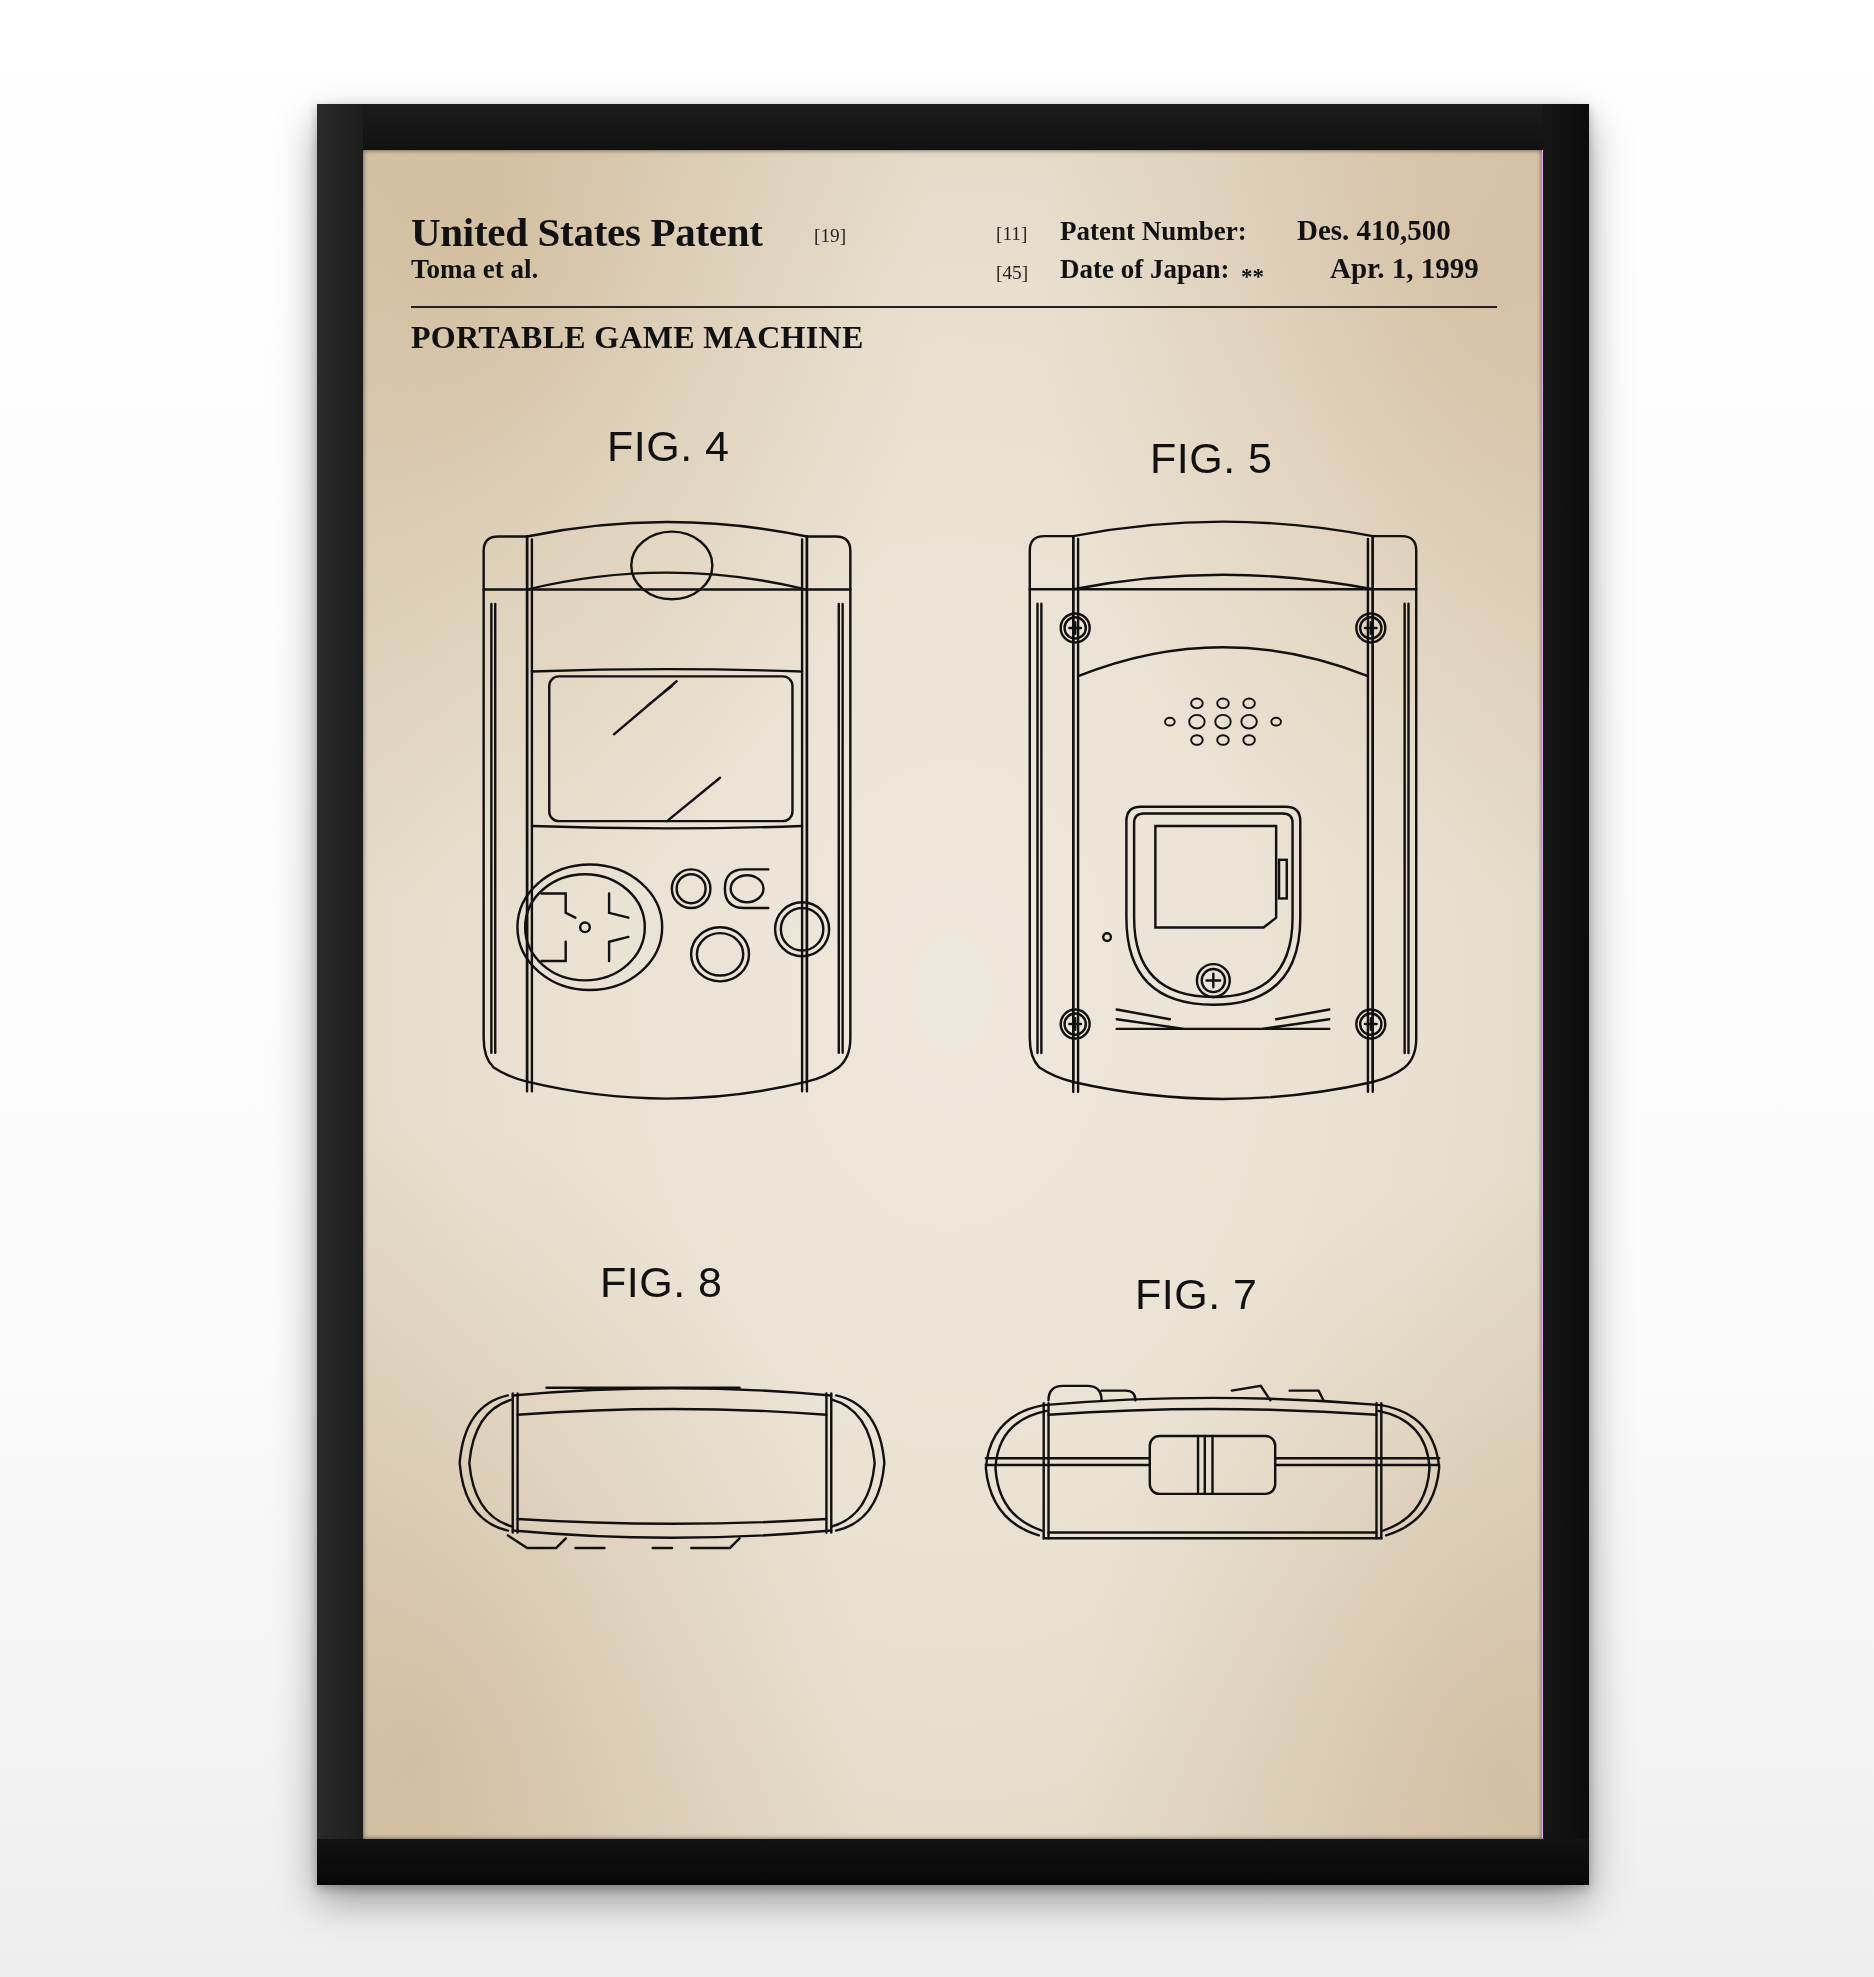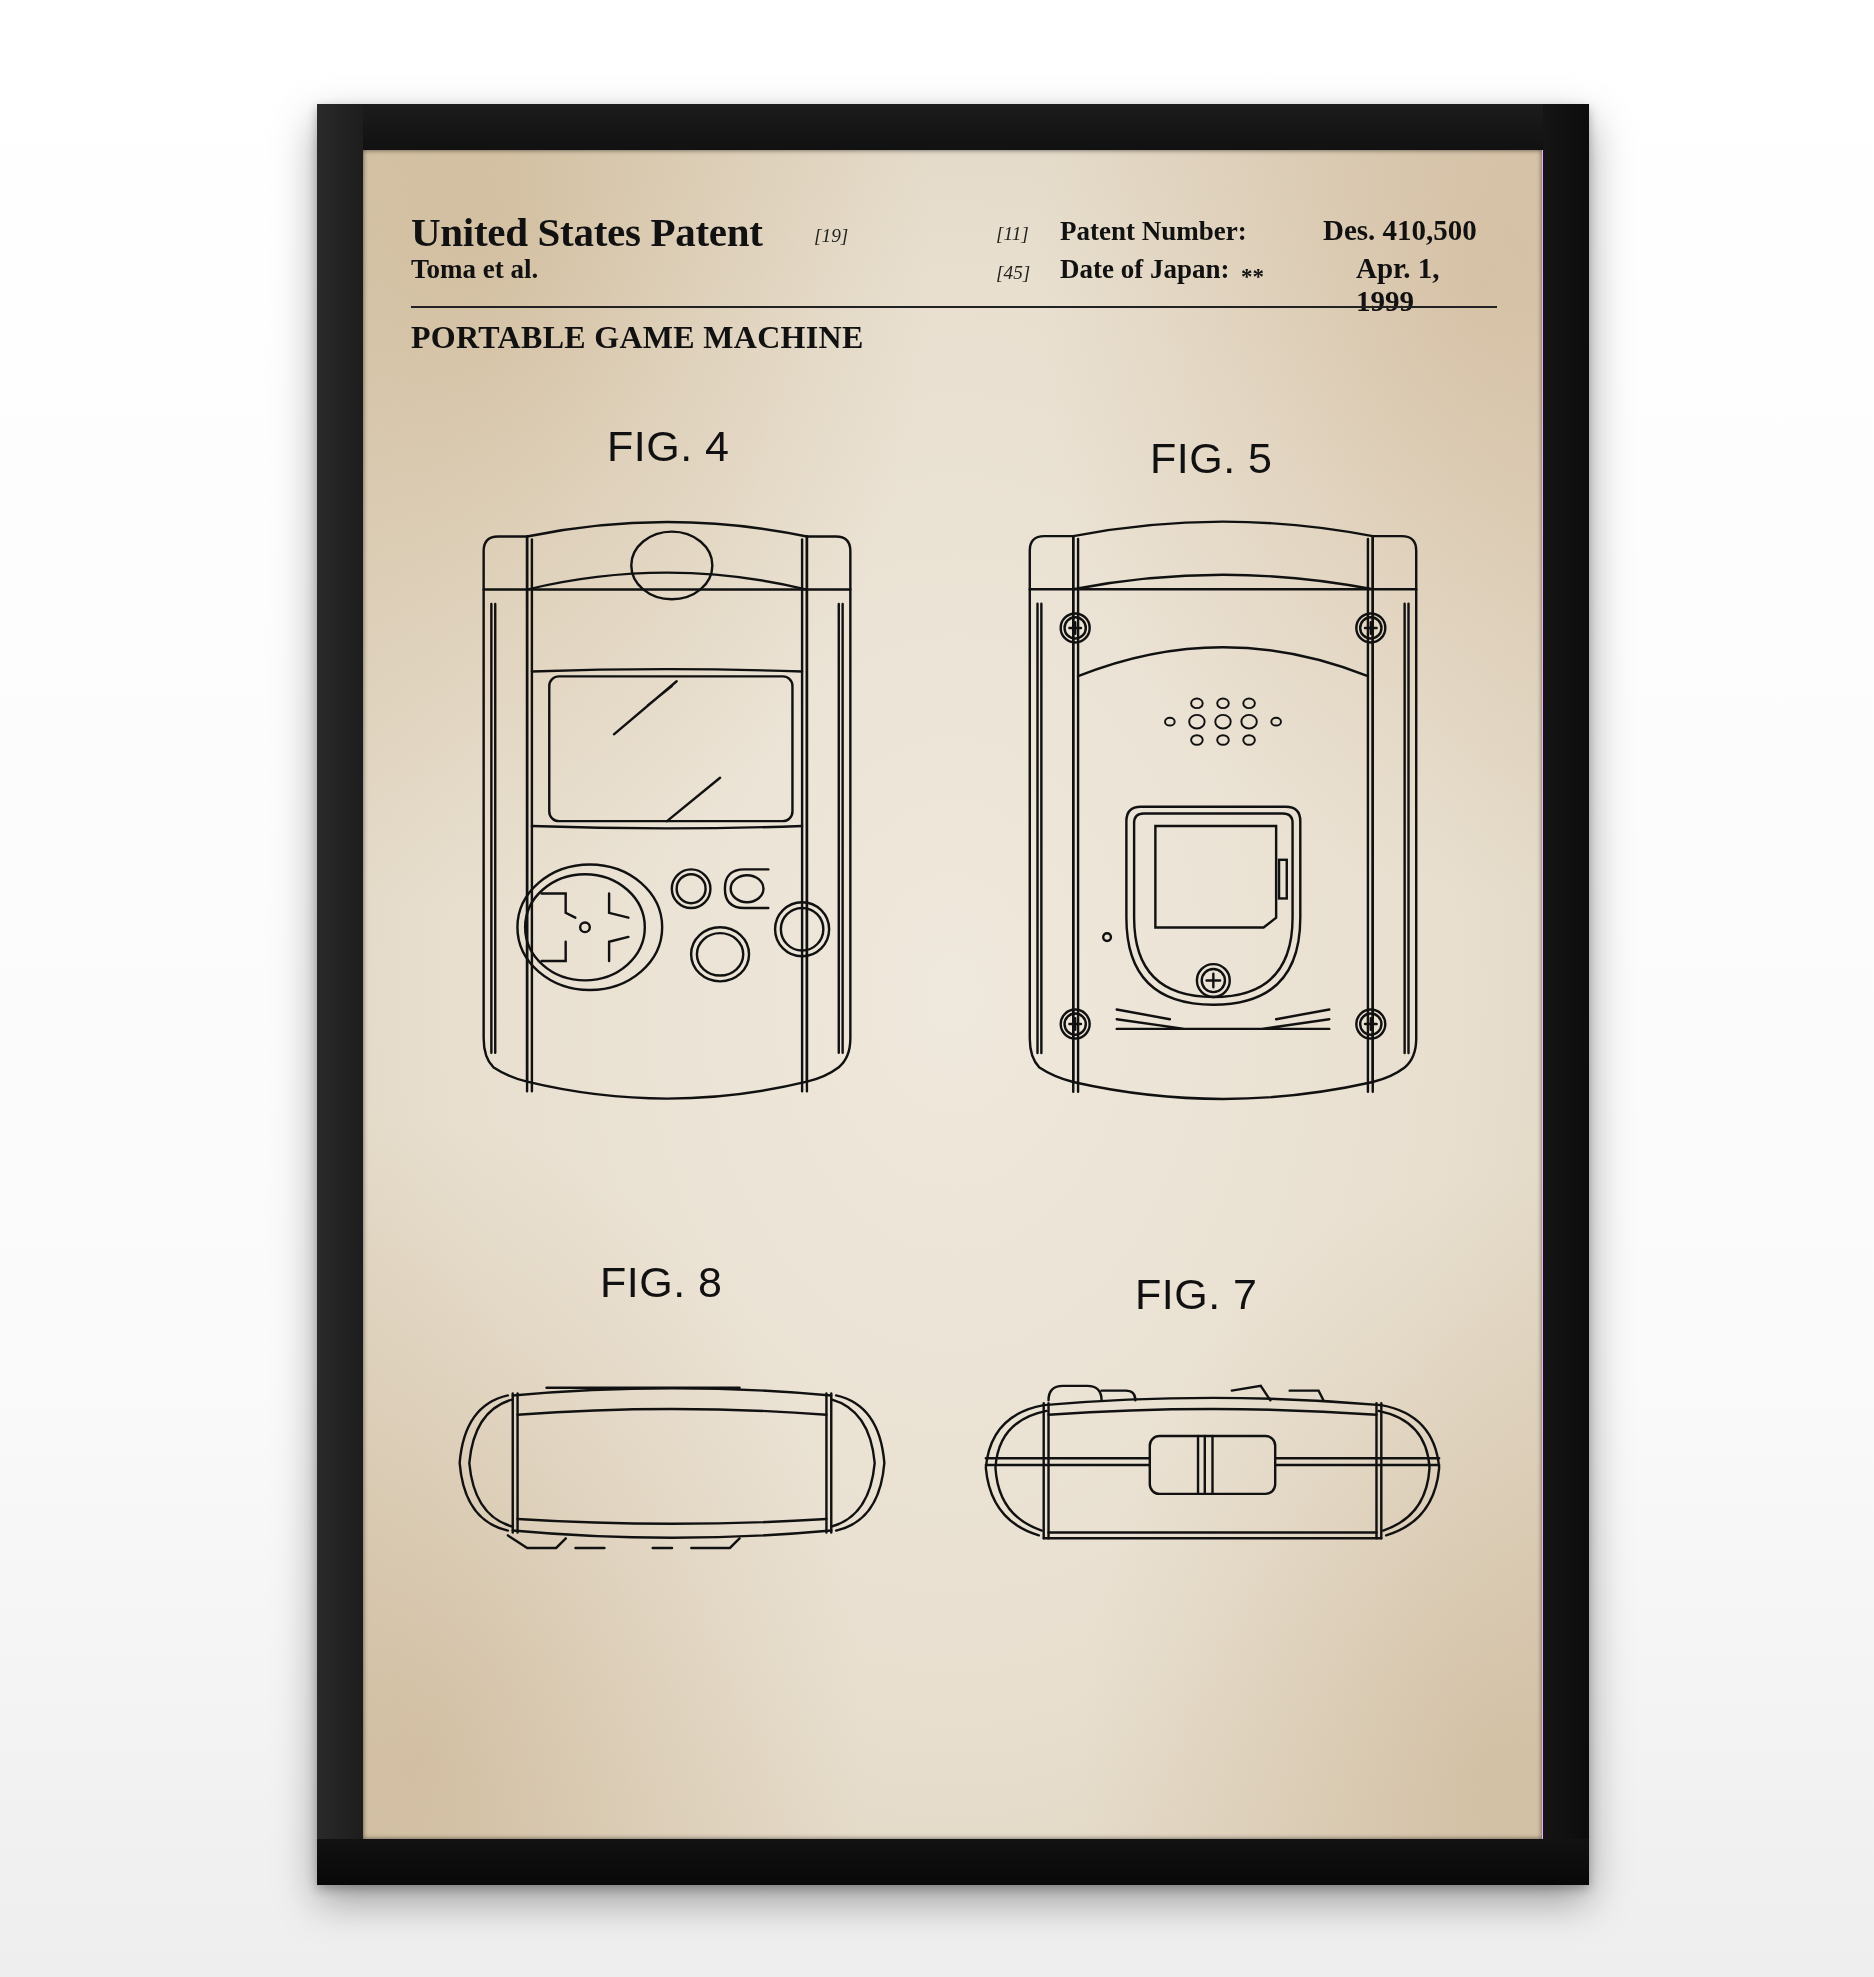--- a/index.html
+++ b/index.html
@@ -34,23 +34,23 @@
       radial-gradient(ellipse at 95% 8%, rgba(190,150,105,0.30) 0%, rgba(190,150,105,0) 28%),
       radial-gradient(ellipse at 5% 95%, rgba(180,145,100,0.30) 0%, rgba(180,145,100,0) 28%),
       radial-gradient(ellipse at 96% 96%, rgba(180,145,100,0.28) 0%, rgba(180,145,100,0) 26%),
       radial-gradient(ellipse at 50% 50%, #efe8dc 0%, #e8dfcf 60%, #dccfb9 100%);
     box-shadow: inset 0 0 5.8px rgba(0,0,0,0.6);
     overflow: hidden;
   }
   .header { position: absolute; left: 48px; top: 58px; width: 1086px; }
   .row1, .row2 { position: relative; height: 44px; }
   .title { position:absolute; left:0; top:0; font-size: 41px; font-weight: bold; color:#111; font-family:"Liberation Serif", serif; letter-spacing:-0.3px; }
-  .ref { position:absolute; font-size: 19.3px; color:#222; font-family:"Liberation Serif", serif;font-style:italic; }
+  .ref { position:absolute; font-size: 19.3px; color:#222; font-family:"Liberation Serif", serif; }
   .lab { position:absolute; font-size: 27px; font-weight: bold; color:#111; }
-  .val { position:absolute; font-size: 29px; font-weight: bold; color:#111;margin-left:26px; }
+  .val { position:absolute; font-size: 29px; font-weight: bold; color:#111; }
   .author { position:absolute; left:0; top:1.9px; font-size: 27px; font-weight: bold; color:#111; }
   .stars { position:absolute; font-size: 23px; font-weight: bold; color:#111; }
   .rule { position:absolute; left:48px; top:156px; width:1086px; height:1.9px; background:#222; }
   .subject { position:absolute; left:48px; top:169px; font-size:32px; font-weight:bold; color:#111; letter-spacing:0.3px; }
   .fig-label { position:absolute; font-family:"Liberation Sans", sans-serif; font-size:43px; color:#111; letter-spacing:0.5px; }
   .drawing { position:absolute; }
   .drawing svg { width:100%; height:100%; display:block; }
   .inventors { position:absolute; left:591px; top:1521px; width:541px; font-size:21px; color:#111; line-height:29px; }
   .inventors .inv-label { display:inline-block; width:108px; }
   .inventors b { font-weight:bold; }

